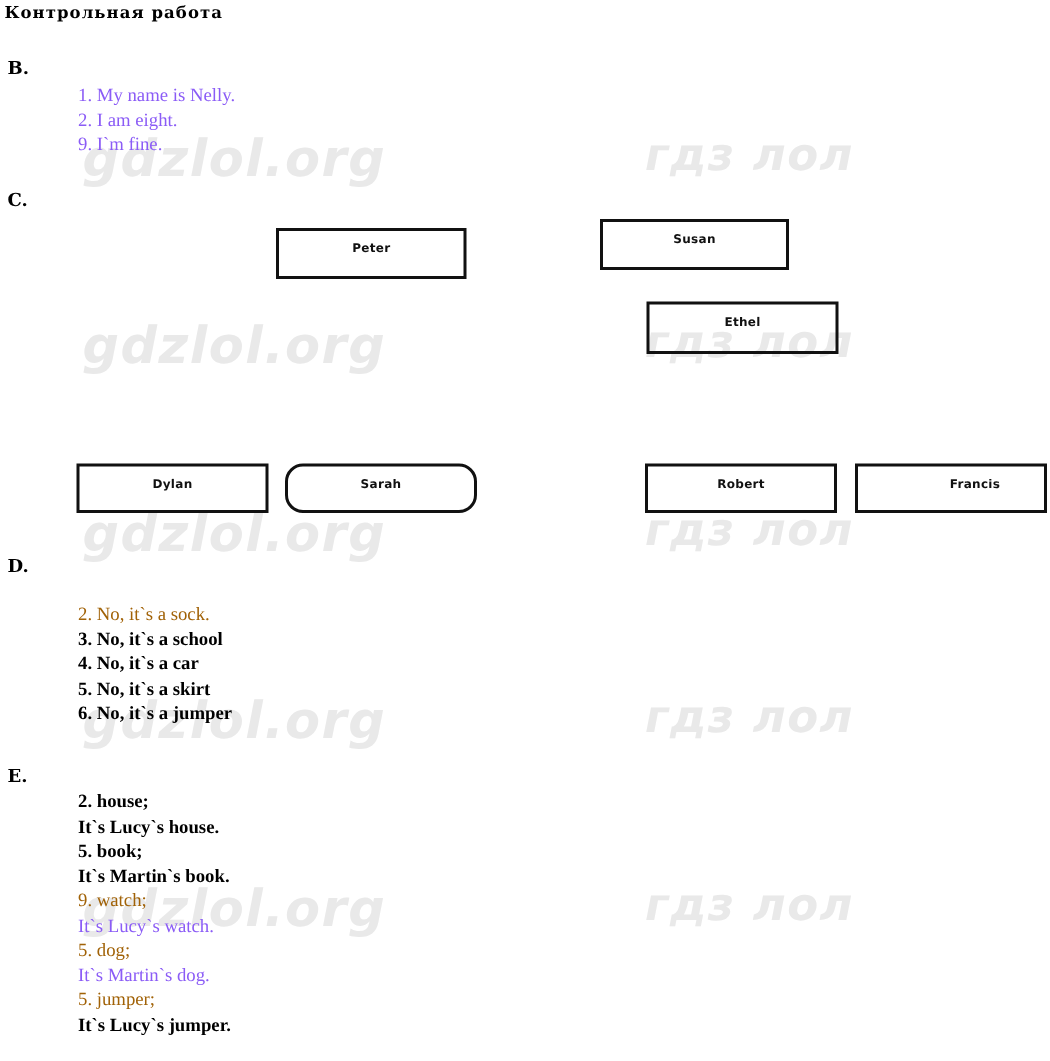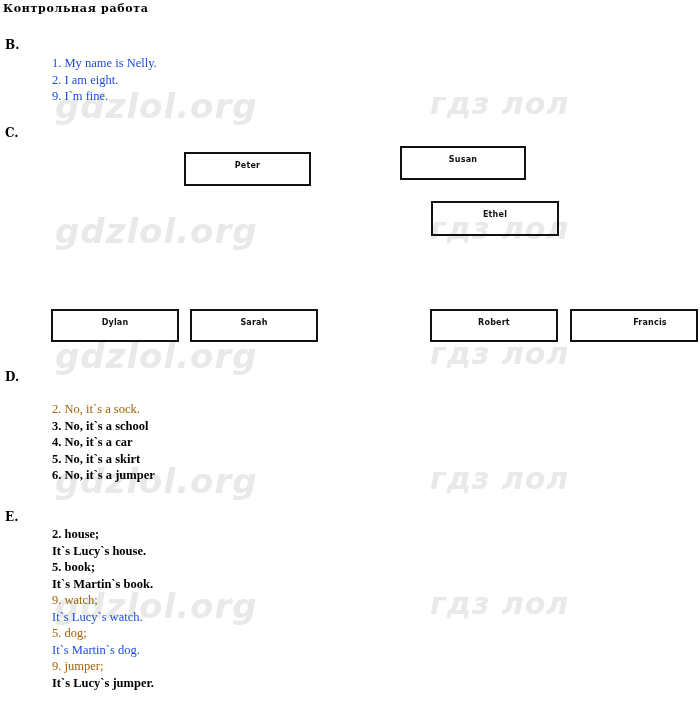--- a/index.html
+++ b/index.html
@@ -58,21 +58,21 @@
   .text-block {
     position: absolute;
     left: 52px;
     font-family: "Liberation Serif", serif;
     font-size: 12.5px;
     line-height: 16.5px;
   }
   .text-block .ln { white-space: nowrap; display: block; }
   .text-block .ln.faint { color: #a16207; font-weight: normal; }
   .text-block .ln.strong { color: #000000; font-weight: bold; }
-  .text-block .ln.semi { color: #1d4ed8; }
+  .text-block .ln.semi { color: #8b5cf6; }
 
   
   .name-box {
     position: absolute;
     border: 2px solid #111111;
     background: transparent;
     box-sizing: border-box;
   }
   .name-box span {
     display: block;
@@ -116,21 +116,21 @@
       </div>
       <div class="name-box" style="left: 400px; top: 146px; width: 126px; height: 34px;">
         <span>Susan</span>
       </div>
       <div class="name-box" style="left: 431px; top: 201px; width: 128px; height: 35px;">
         <span>Ethel</span>
       </div>
       <div class="name-box" style="left: 51px; top: 309px; width: 128px; height: 33px;">
         <span>Dylan</span>
       </div>
-      <div class="name-box" style="left: 190px; top: 309px; width: 128px; height: 33px;">
+      <div class="name-box" style="left: 190px; top: 309px; width: 128px; height: 33px; border-radius: 12px;">
         <span>Sarah</span>
       </div>
       <div class="name-box" style="left: 430px; top: 309px; width: 128px; height: 33px;">
         <span>Robert</span>
       </div>
       <div class="name-box" style="left: 570px; top: 309px; width: 128px; height: 33px; padding-left: 32px;">
         <span>Francis</span>
       </div>
       <div class="section-letter" style="top: 370px;">D.</div>
       <div class="text-block" style="top: 401px;">
@@ -143,17 +143,17 @@
       <div class="section-letter" style="top: 510px;">E.</div>
       <div class="text-block" style="top: 526px;">
         <span class="ln strong">2. house;</span>
         <span class="ln strong">It`s Lucy`s house.</span>
         <span class="ln strong">5. book;</span>
         <span class="ln strong">It`s Martin`s book.</span>
         <span class="ln faint">9. watch;</span>
         <span class="ln semi">It`s Lucy`s watch.</span>
         <span class="ln faint">5. dog;</span>
         <span class="ln semi">It`s Martin`s dog.</span>
-        <span class="ln faint">9. jumper;</span>
+        <span class="ln faint">5. jumper;</span>
         <span class="ln strong">It`s Lucy`s jumper.</span>
       </div>
     </div>
 </div>
 
 </body></html>

